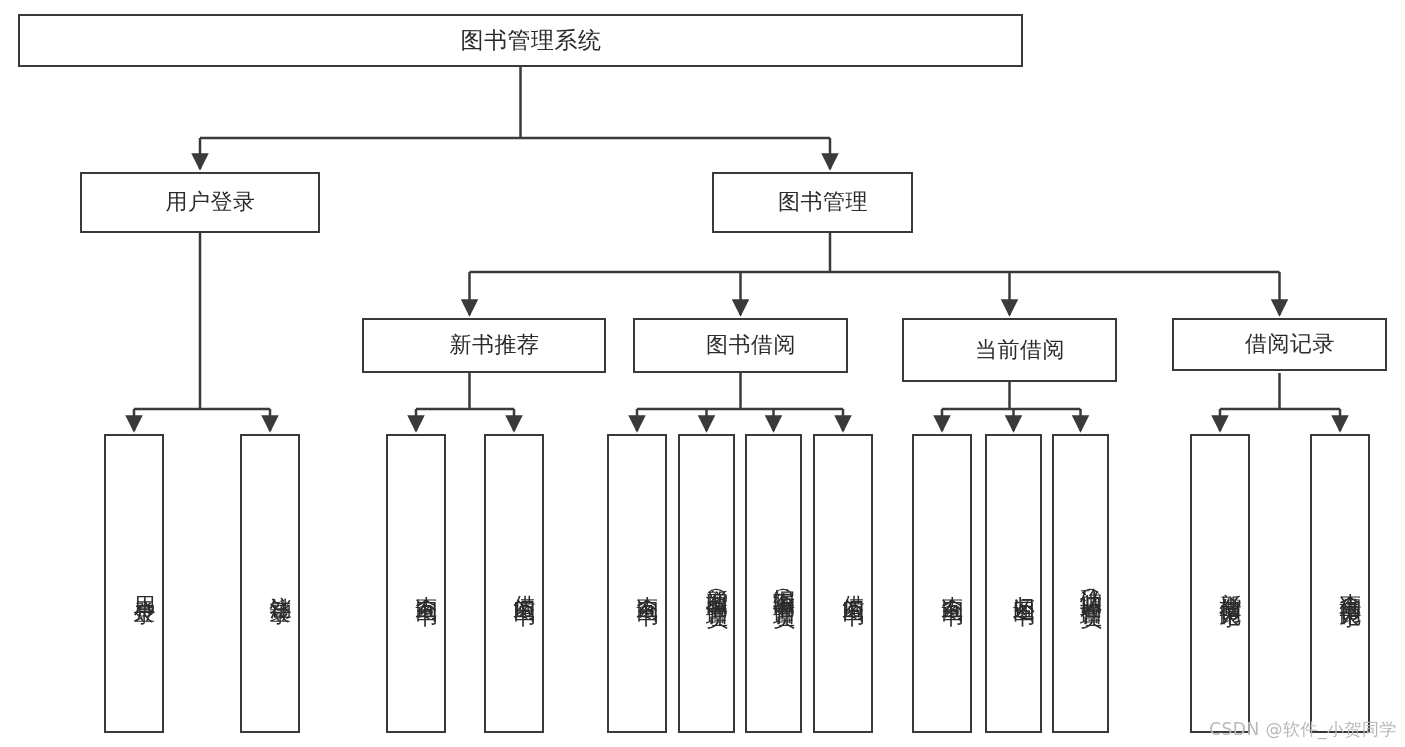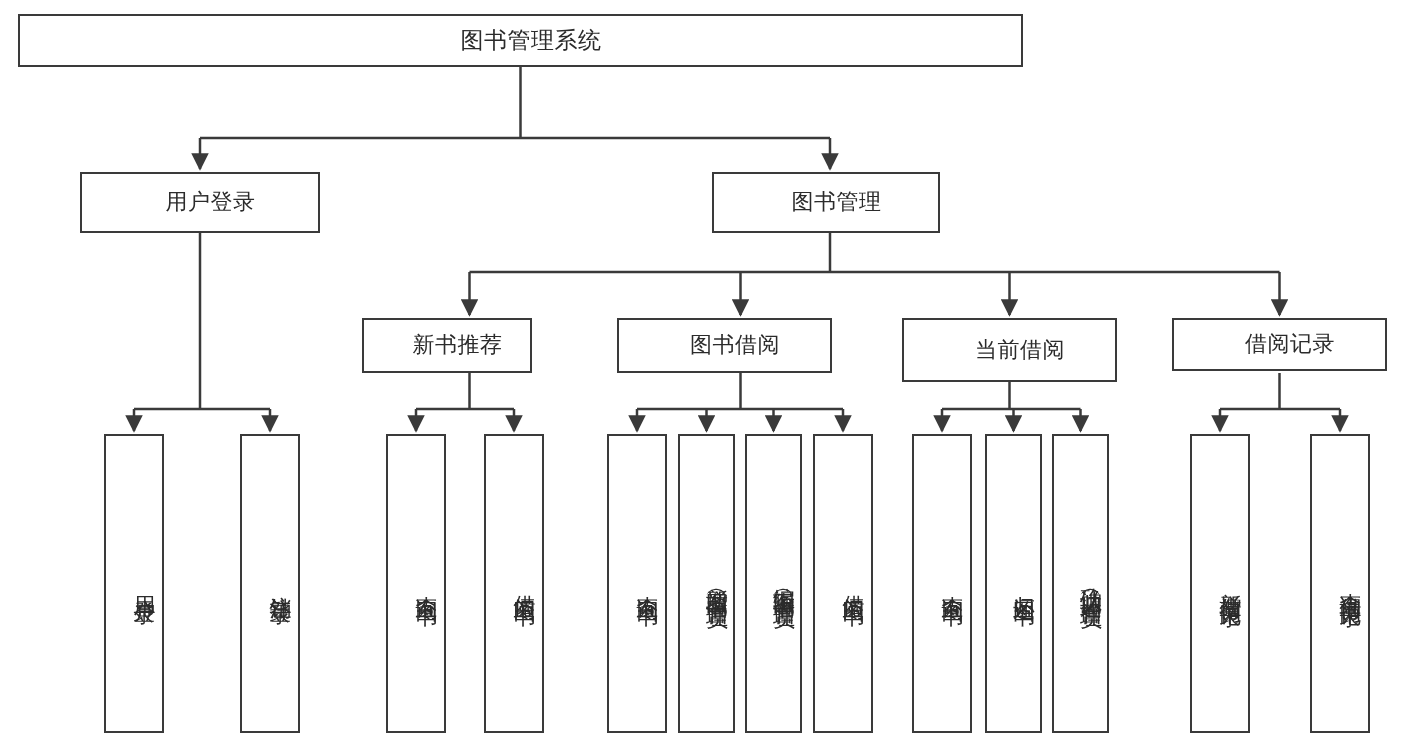--- a/index.html
+++ b/index.html
@@ -122,27 +122,27 @@
       </g>
   </svg>
 
   <div id="nodes-layer">
       <div class="node horiz root" style="left: 18px; top: 14px; width: 1005px; height: 53px;">
         <span class="lbl">图书管理系统</span>
       </div>
       <div class="node horiz" style="left: 80px; top: 172px; width: 240px; height: 61px;">
         <span class="lbl">用户登录</span>
       </div>
-      <div class="node horiz" style="left: 712px; top: 172px; width: 228px; height: 61px;">
+      <div class="node horiz" style="left: 712px; top: 172px; width: 201px; height: 61px;">
         <span class="lbl">图书管理</span>
       </div>
-      <div class="node horiz" style="left: 362px; top: 318px; width: 170px; height: 55px;">
+      <div class="node horiz" style="left: 362px; top: 318px; width: 244px; height: 55px;">
         <span class="lbl">新书推荐</span>
       </div>
-      <div class="node horiz" style="left: 617px; top: 318px; width: 215px; height: 55px;">
+      <div class="node horiz" style="left: 633px; top: 318px; width: 215px; height: 55px;">
         <span class="lbl">图书借阅</span>
       </div>
       <div class="node horiz" style="left: 902px; top: 318px; width: 215px; height: 64px;">
         <span class="lbl">当前借阅</span>
       </div>
       <div class="node horiz" style="left: 1172px; top: 318px; width: 215px; height: 53px;">
         <span class="lbl">借阅记录</span>
       </div>
       <div class="node vert" style="left: 104px; top: 434px; width: 60px; height: 299px;">
         <span class="lbl">用户登录</span>
@@ -178,13 +178,14 @@
         <span class="lbl">确认归还（管理员）</span>
       </div>
       <div class="node vert" style="left: 1190px; top: 434px; width: 60px; height: 299px;">
         <span class="lbl">新增借阅记录</span>
       </div>
       <div class="node vert" style="left: 1310px; top: 434px; width: 60px; height: 299px;">
         <span class="lbl">查询借阅记录</span>
       </div>
     </div>
 
+  <div id="watermark">CSDN @软件_小贺同学</div>
 </div>
 
 </body></html>

